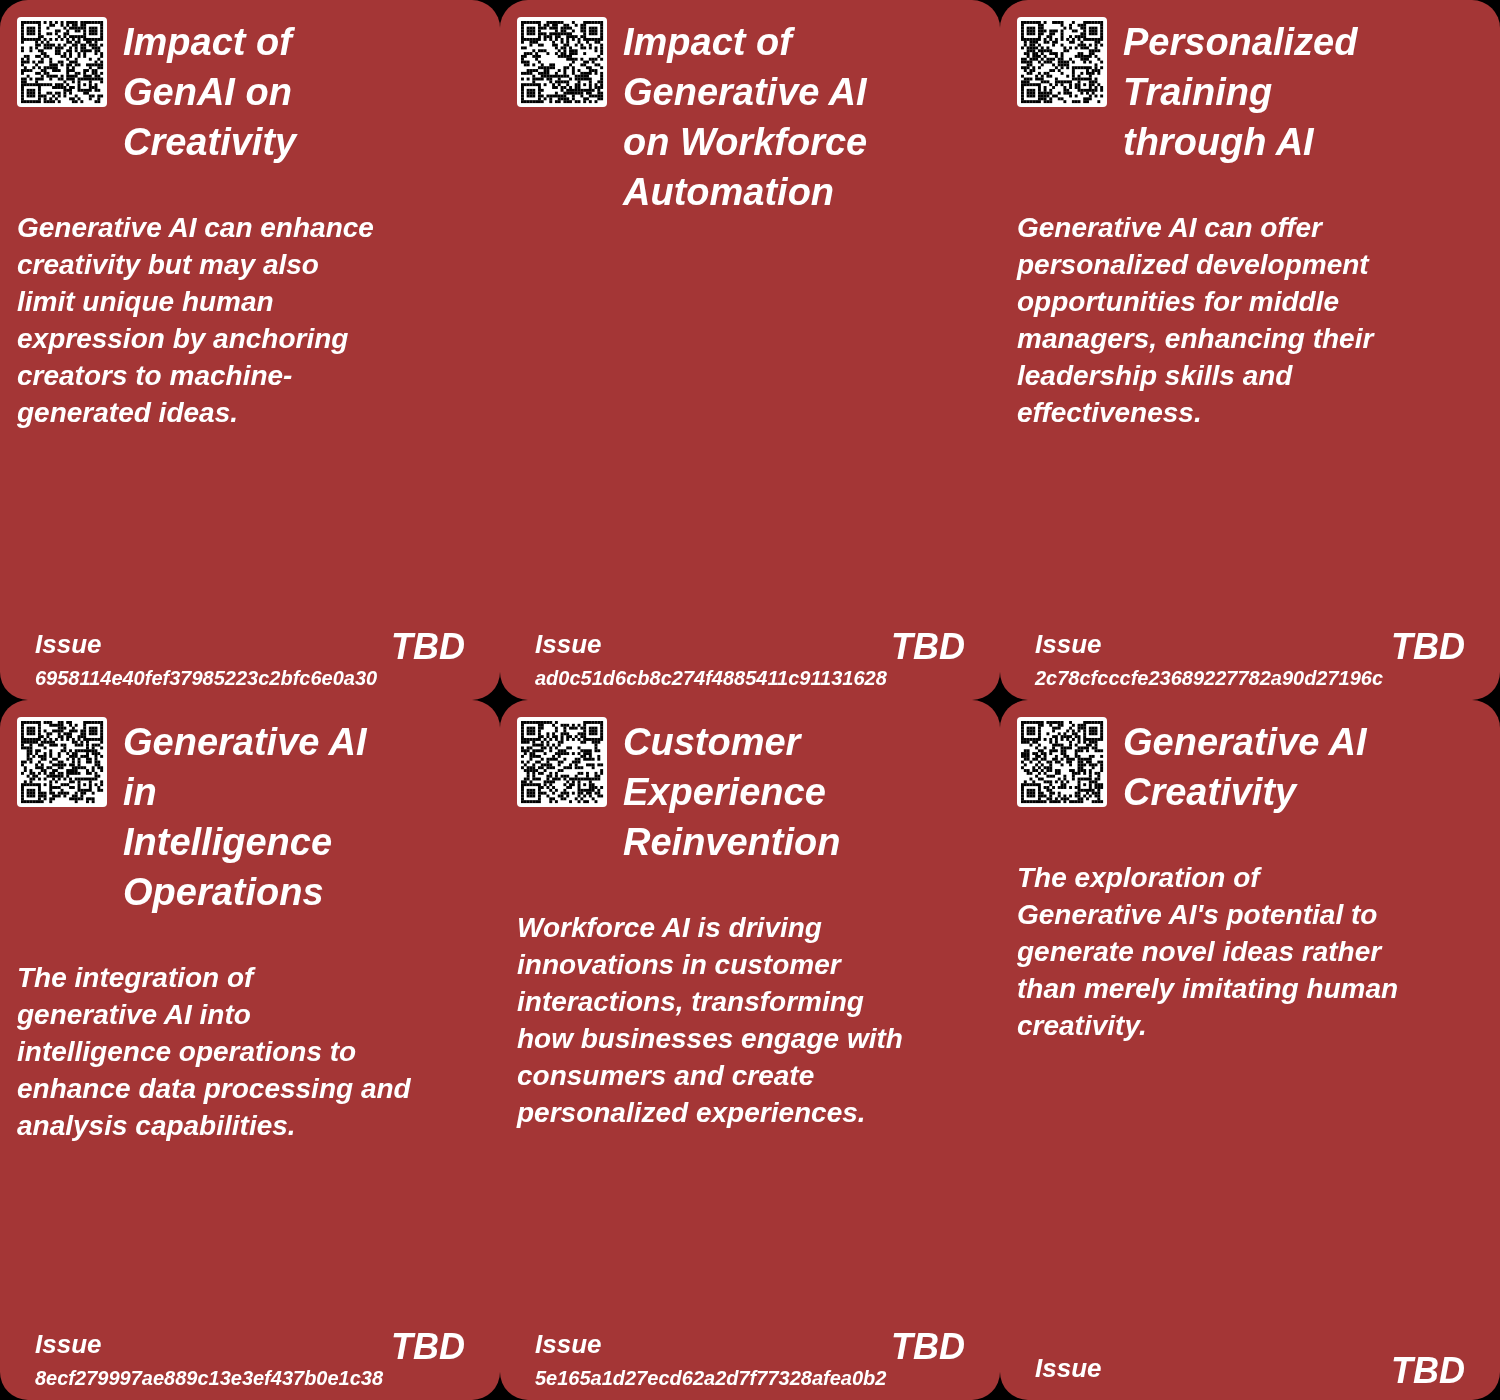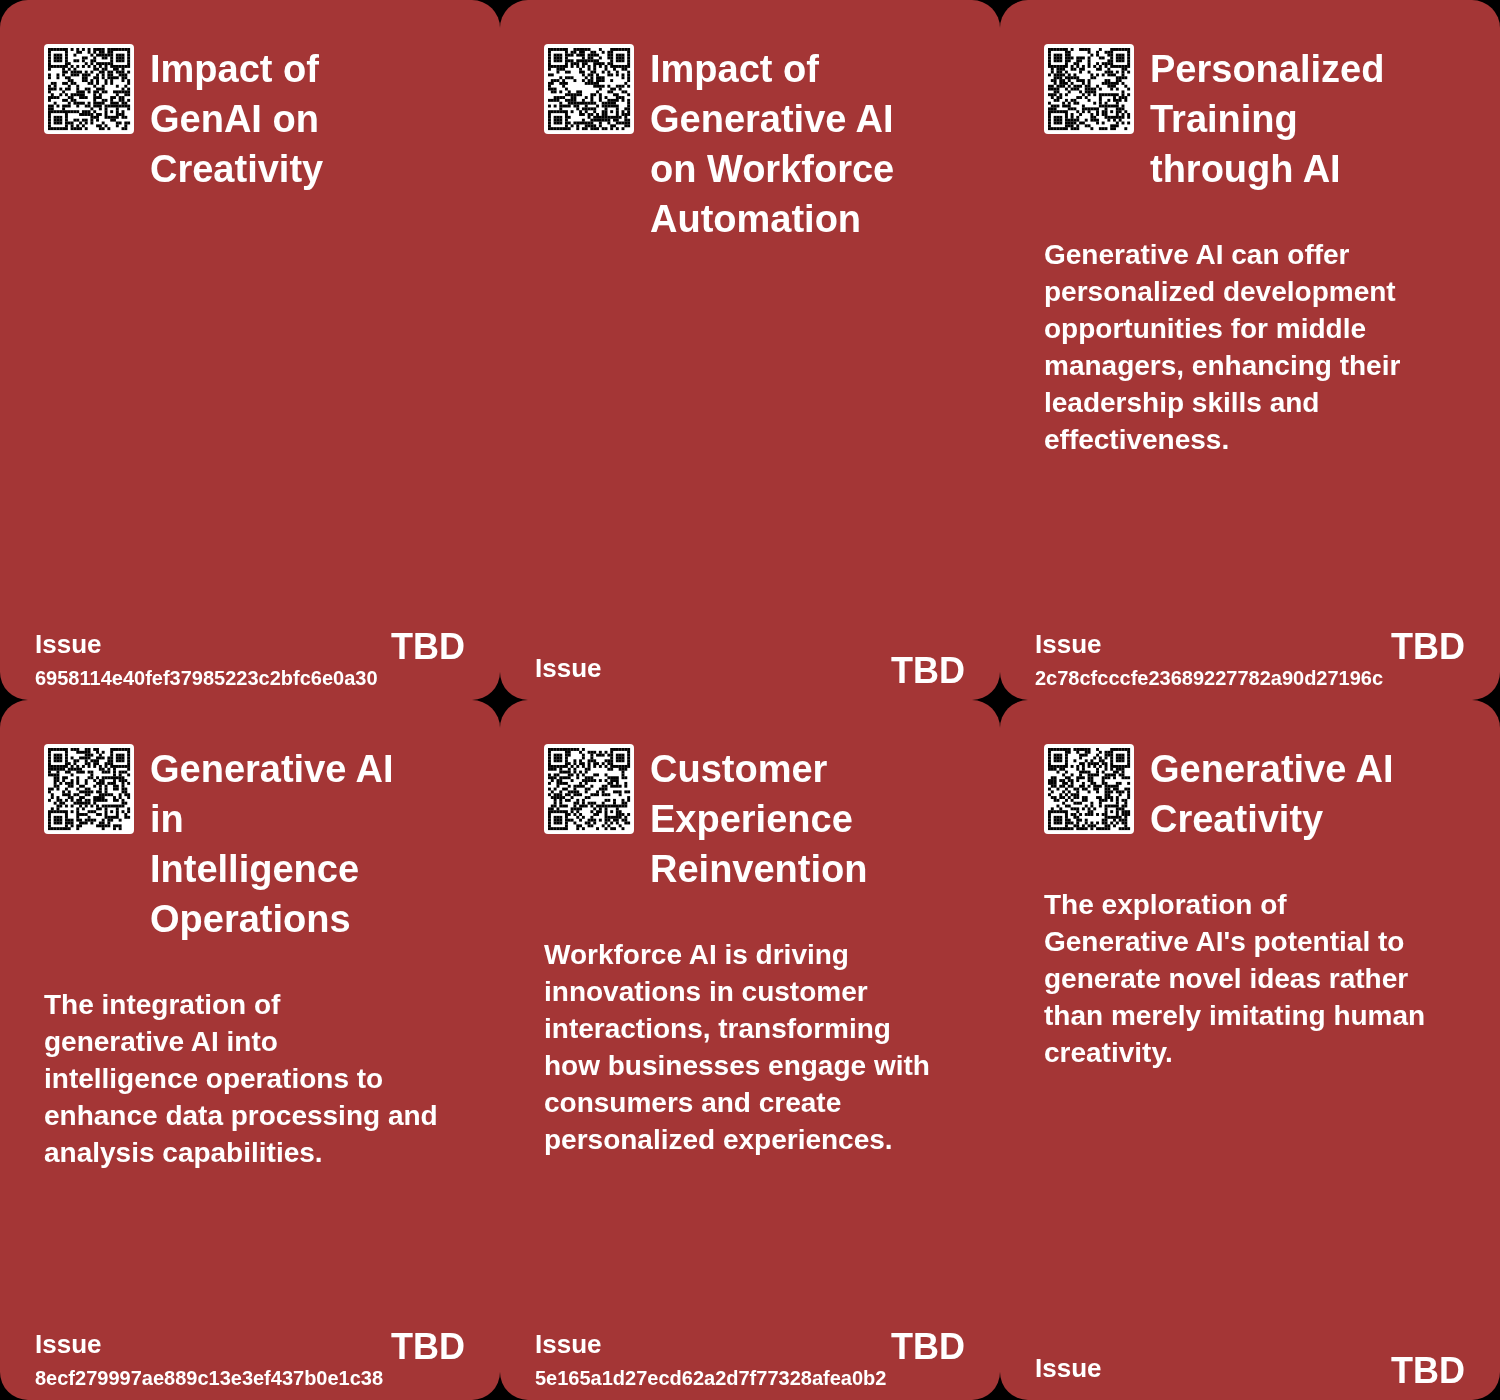--- a/index.html
+++ b/index.html
@@ -22,22 +22,23 @@
     display:grid;
     grid-template-columns:repeat(3,500px);
     grid-template-rows:repeat(2,700px);
     width:1500px;height:1400px;
   }
   .card{
     position:relative;
     width:500px;height:700px;
     background:var(--card-bg);
     border-radius:28px;
-    padding:44px;
+    padding:17px;
     overflow:hidden;
+    font-style:italic;
   }
   .card-header{
     display:flex;
     align-items:flex-start;
   }
   .qr{
     flex:0 0 90px;
     width:90px;height:90px;
     display:block;
   }
@@ -504,20 +505,26 @@
           <rect x="54.90" y="83.17" width="2.93" height="2.93" fill="#000000"></rect>
           <rect x="57.72" y="83.17" width="2.93" height="2.93" fill="#000000"></rect>
           <rect x="63.38" y="83.17" width="2.93" height="2.93" fill="#000000"></rect>
           <rect x="77.52" y="83.17" width="2.93" height="2.93" fill="#000000"></rect>
           <rect x="80.34" y="83.17" width="2.93" height="2.93" fill="#000000"></rect>
         </svg>
       <div class="card-title">Impact of
 GenAI on
 Creativity</div>
     </div>
+    <div class="card-body">Generative AI can enhance
+creativity but may also
+limit unique human
+expression by anchoring
+creators to machine-
+generated ideas.</div>
     <div class="card-footer">
       <div>
         <div class="issue-label">Issue</div>
         <div class="issue-hash">6958114e40fef37985223c2bfc6e0a30</div>
       </div>
       <div class="status-badge">TBD</div>
     </div>
   </div>
 
   <div class="card">
@@ -951,20 +958,21 @@
           <rect x="77.52" y="83.17" width="2.93" height="2.93" fill="#000000"></rect>
         </svg>
       <div class="card-title">Impact of
 Generative AI
 on Workforce
 Automation</div>
     </div>
     <div class="card-footer">
       <div>
         <div class="issue-label">Issue</div>
+        <div class="issue-hash">ad0c51d6cb8c274f4885411c91131628</div>
       </div>
       <div class="status-badge">TBD</div>
     </div>
   </div>
 
   <div class="card">
     <div class="card-header">
       <svg class="qr" viewBox="0 0 90 90">
           <rect width="90" height="90" rx="4" fill="#FFFFFF"></rect>
           <rect x="4.00" y="4.00" width="2.93" height="2.93" fill="#000000"></rect>

